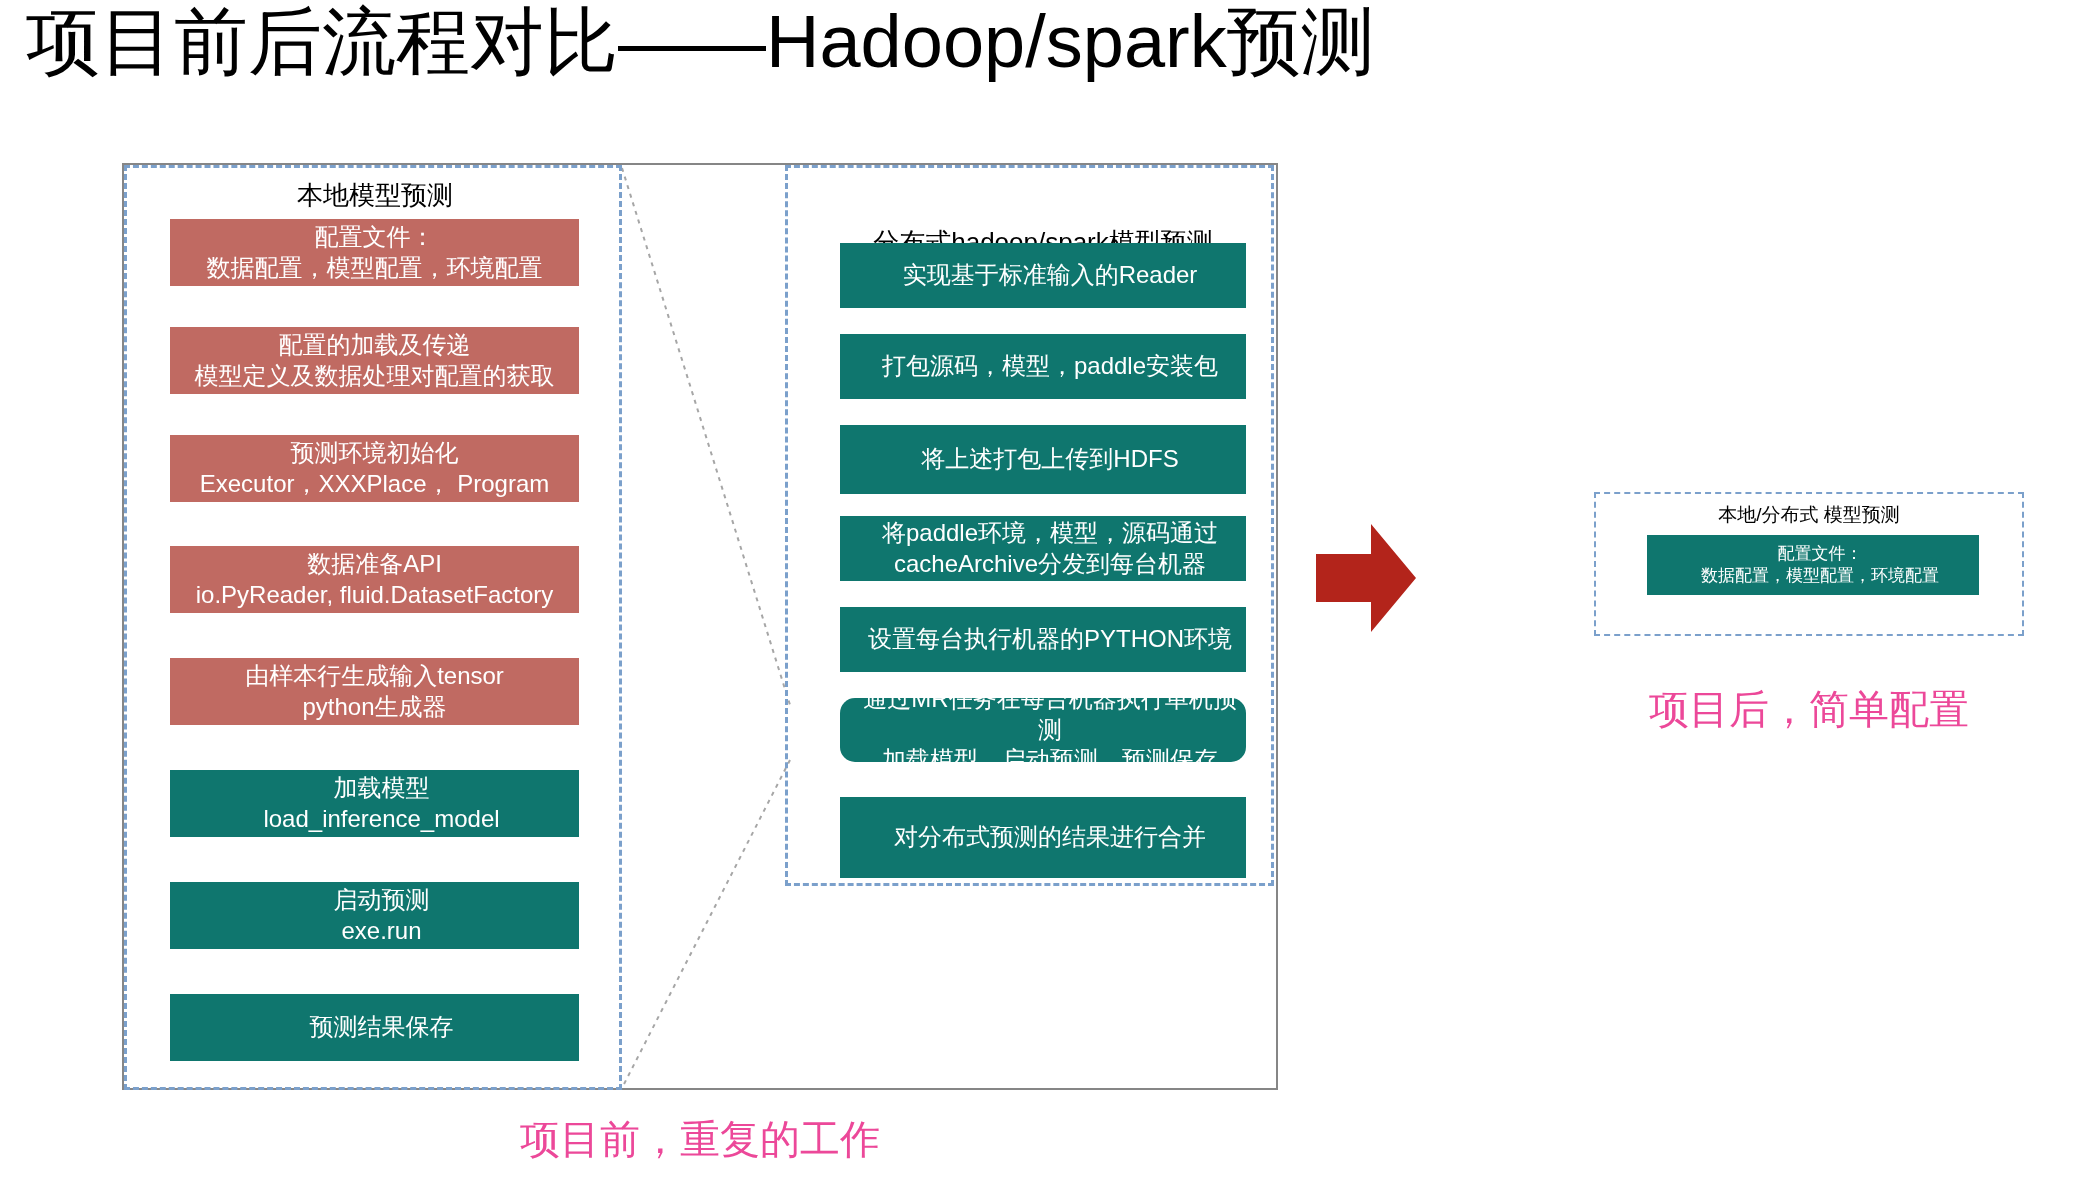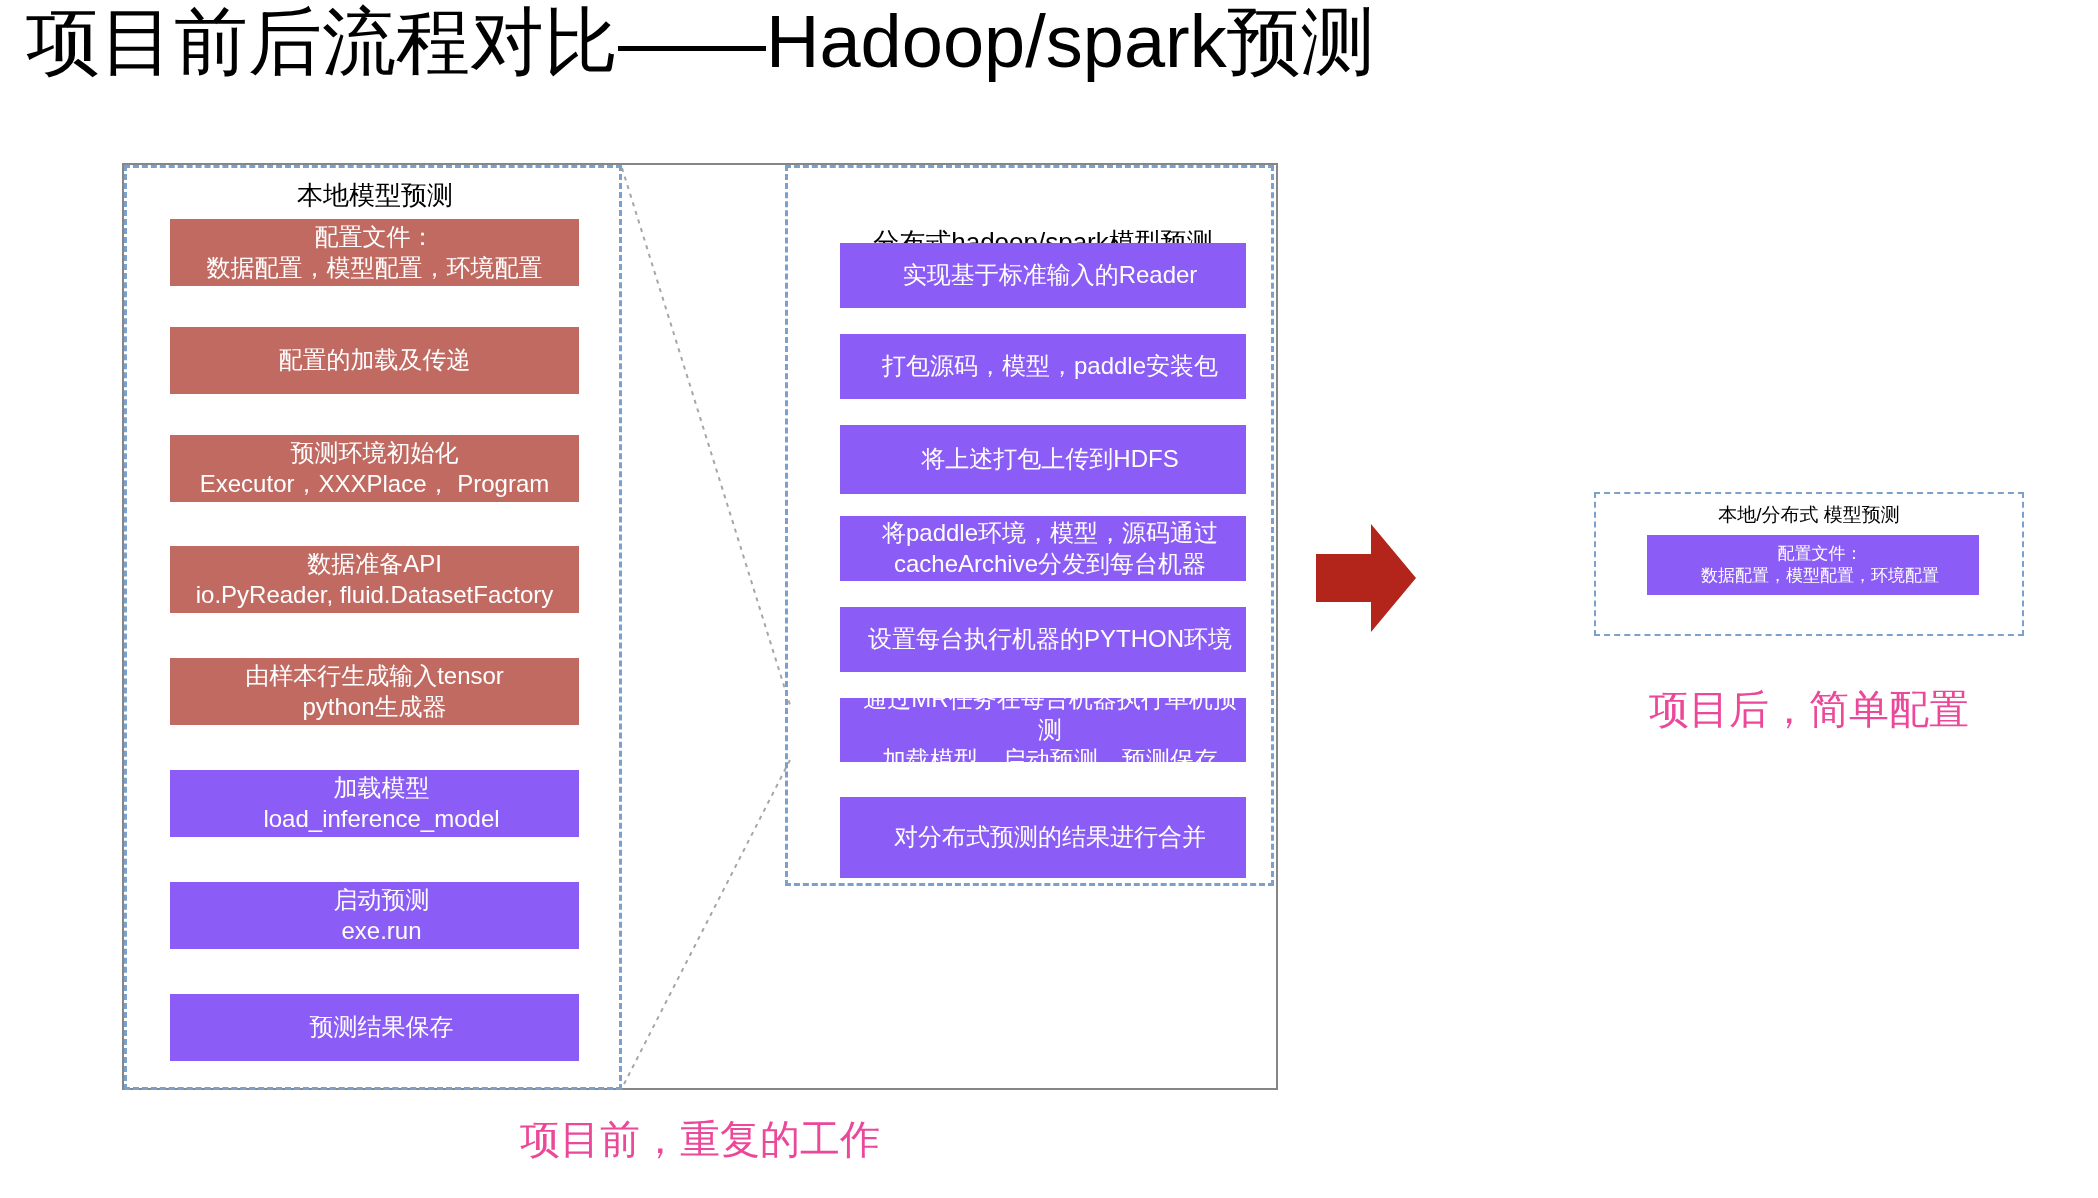--- a/index.html
+++ b/index.html
@@ -78,21 +78,21 @@
     align-items: center;
     justify-content: center;
     text-align: center;
     color: #ffffff;
     font-size: 24px;
     line-height: 1.28;
     box-sizing: border-box;
     padding: 2px 6px;
   }
   .pbox.red  { background: #C06A62; }
-  .pbox.blue { background: #8b5cf6; padding-left: 20px; }
+  .pbox.blue { background: #0f766e; padding-left: 20px; }
   .pbox .txt { width: 100%; }
 
   
   .left-box { left: 170px; width: 409px; }
   
   .mid-box  { left: 840px; width: 406px; }
 
   
   #after-box {
     position: absolute;
@@ -143,20 +143,21 @@
 
 <div class="pbox red left-box" style="top:219px;height:67px;">
   <div class="txt">
     <div>配置文件：</div>
     <div>数据配置，模型配置，环境配置</div>
   </div>
 </div>
 <div class="pbox red left-box" style="top:327px;height:67px;">
   <div class="txt">
     <div>配置的加载及传递</div>
+    <div>模型定义及数据处理对配置的获取</div>
   </div>
 </div>
 <div class="pbox red left-box" style="top:435px;height:67px;">
   <div class="txt">
     <div>预测环境初始化</div>
     <div>Executor，XXXPlace， Program</div>
   </div>
 </div>
 <div class="pbox red left-box" style="top:546px;height:67px;">
   <div class="txt">
@@ -210,21 +211,21 @@
   <div class="txt">
     <div>将paddle环境，模型，源码通过</div>
     <div>cacheArchive分发到每台机器</div>
   </div>
 </div>
 <div class="pbox blue mid-box" style="top:607px;height:65px;">
   <div class="txt">
     <div>设置每台执行机器的PYTHON环境</div>
   </div>
 </div>
-<div class="pbox blue mid-box" style="top:698px;height:64px;">
+<div class="pbox blue mid-box" style="top:698px;height:64px;border-radius:15px;">
   <div class="txt">
     <div>通过MR任务在每台机器执行单机预测</div>
     <div>加载模型，启动预测，预测保存</div>
   </div>
 </div>
 <div class="pbox blue mid-box" style="top:789px;height:81px;margin-top:8px;">
   <div class="txt">
     <div>对分布式预测的结果进行合并</div>
   </div>
 </div>

